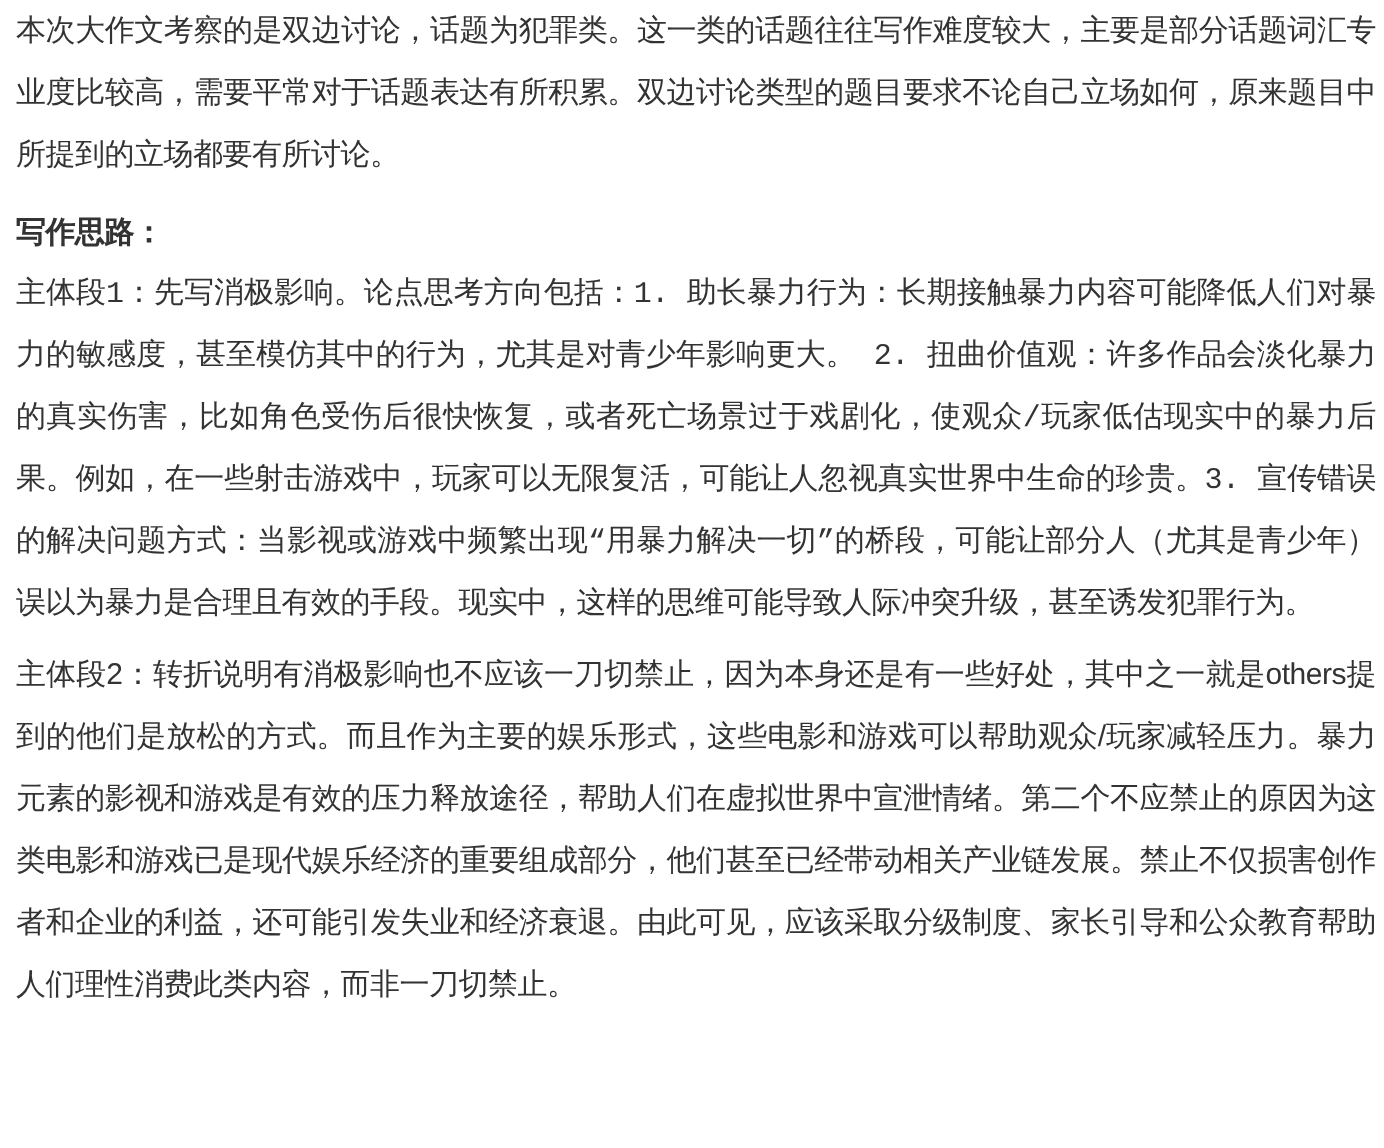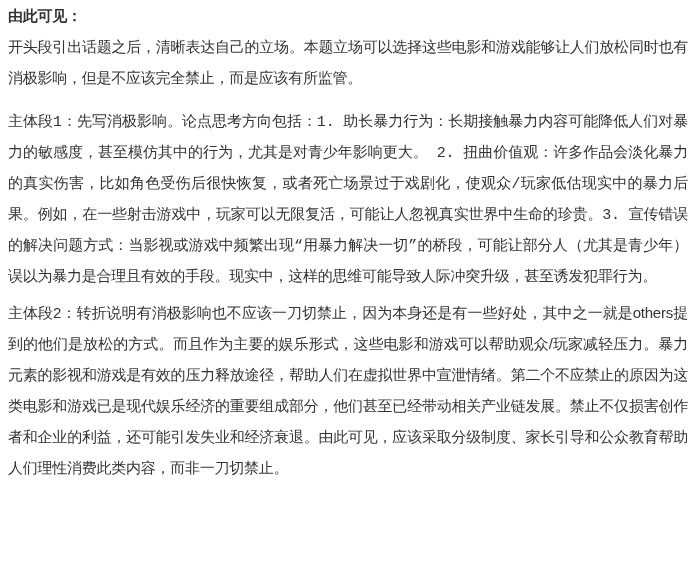--- a/index.html
+++ b/index.html
@@ -30,21 +30,21 @@
   .para.intro   { margin-bottom: 8px; }
   .para.heading { margin-bottom: 0; font-weight: bold; }
   .para.opening { margin-bottom: 14px; }
   .para.body1   { margin-bottom: 4px; font-family: Liberation Mono, monospace; }
   .para.body2   { margin-bottom: 0; }
 </style>
 </head>
 <body>
 
 <div class="doc">
+  <p class="para intro">本次大作文考察的是双边讨论，话题为犯罪类。这一类的话题往往写作难度较大，主要是部分话题词汇专业度比较高，需要平常对于话题表达有所积累。双边讨论类型的题目要求不论自己立场如何，原来题目中所提到的立场都要有所讨论。</p>
 
-  <p class="para heading">由此可见：</p>
+  <p class="para heading">写作思路：</p>
 
-  <p class="para opening">开头段引出话题之后，清晰表达自己的立场。本题立场可以选择这些电影和游戏能够让人们放松同时也有消极影响，但是不应该完全禁止，而是应该有所监管。</p>
 
   <p class="para body1">主体段1：先写消极影响。论点思考方向包括：1. 助长暴力行为：长期接触暴力内容可能降低人们对暴力的敏感度，甚至模仿其中的行为，尤其是对青少年影响更大。 2. 扭曲价值观：许多作品会淡化暴力的真实伤害，比如角色受伤后很快恢复，或者死亡场景过于戏剧化，使观众/玩家低估现实中的暴力后果。例如，在一些射击游戏中，玩家可以无限复活，可能让人忽视真实世界中生命的珍贵。3. 宣传错误的解决问题方式：当影视或游戏中频繁出现“用暴力解决一切”的桥段，可能让部分人（尤其是青少年）误以为暴力是合理且有效的手段。现实中，这样的思维可能导致人际冲突升级，甚至诱发犯罪行为。</p>
 
   <p class="para body2">主体段2：转折说明有消极影响也不应该一刀切禁止，因为本身还是有一些好处，其中之一就是others提到的他们是放松的方式。而且作为主要的娱乐形式，这些电影和游戏可以帮助观众/玩家减轻压力。暴力元素的影视和游戏是有效的压力释放途径，帮助人们在虚拟世界中宣泄情绪。第二个不应禁止的原因为这类电影和游戏已是现代娱乐经济的重要组成部分，他们甚至已经带动相关产业链发展。禁止不仅损害创作者和企业的利益，还可能引发失业和经济衰退。由此可见，应该采取分级制度、家长引导和公众教育帮助人们理性消费此类内容，而非一刀切禁止。</p>
 </div>
 
 </body></html>

